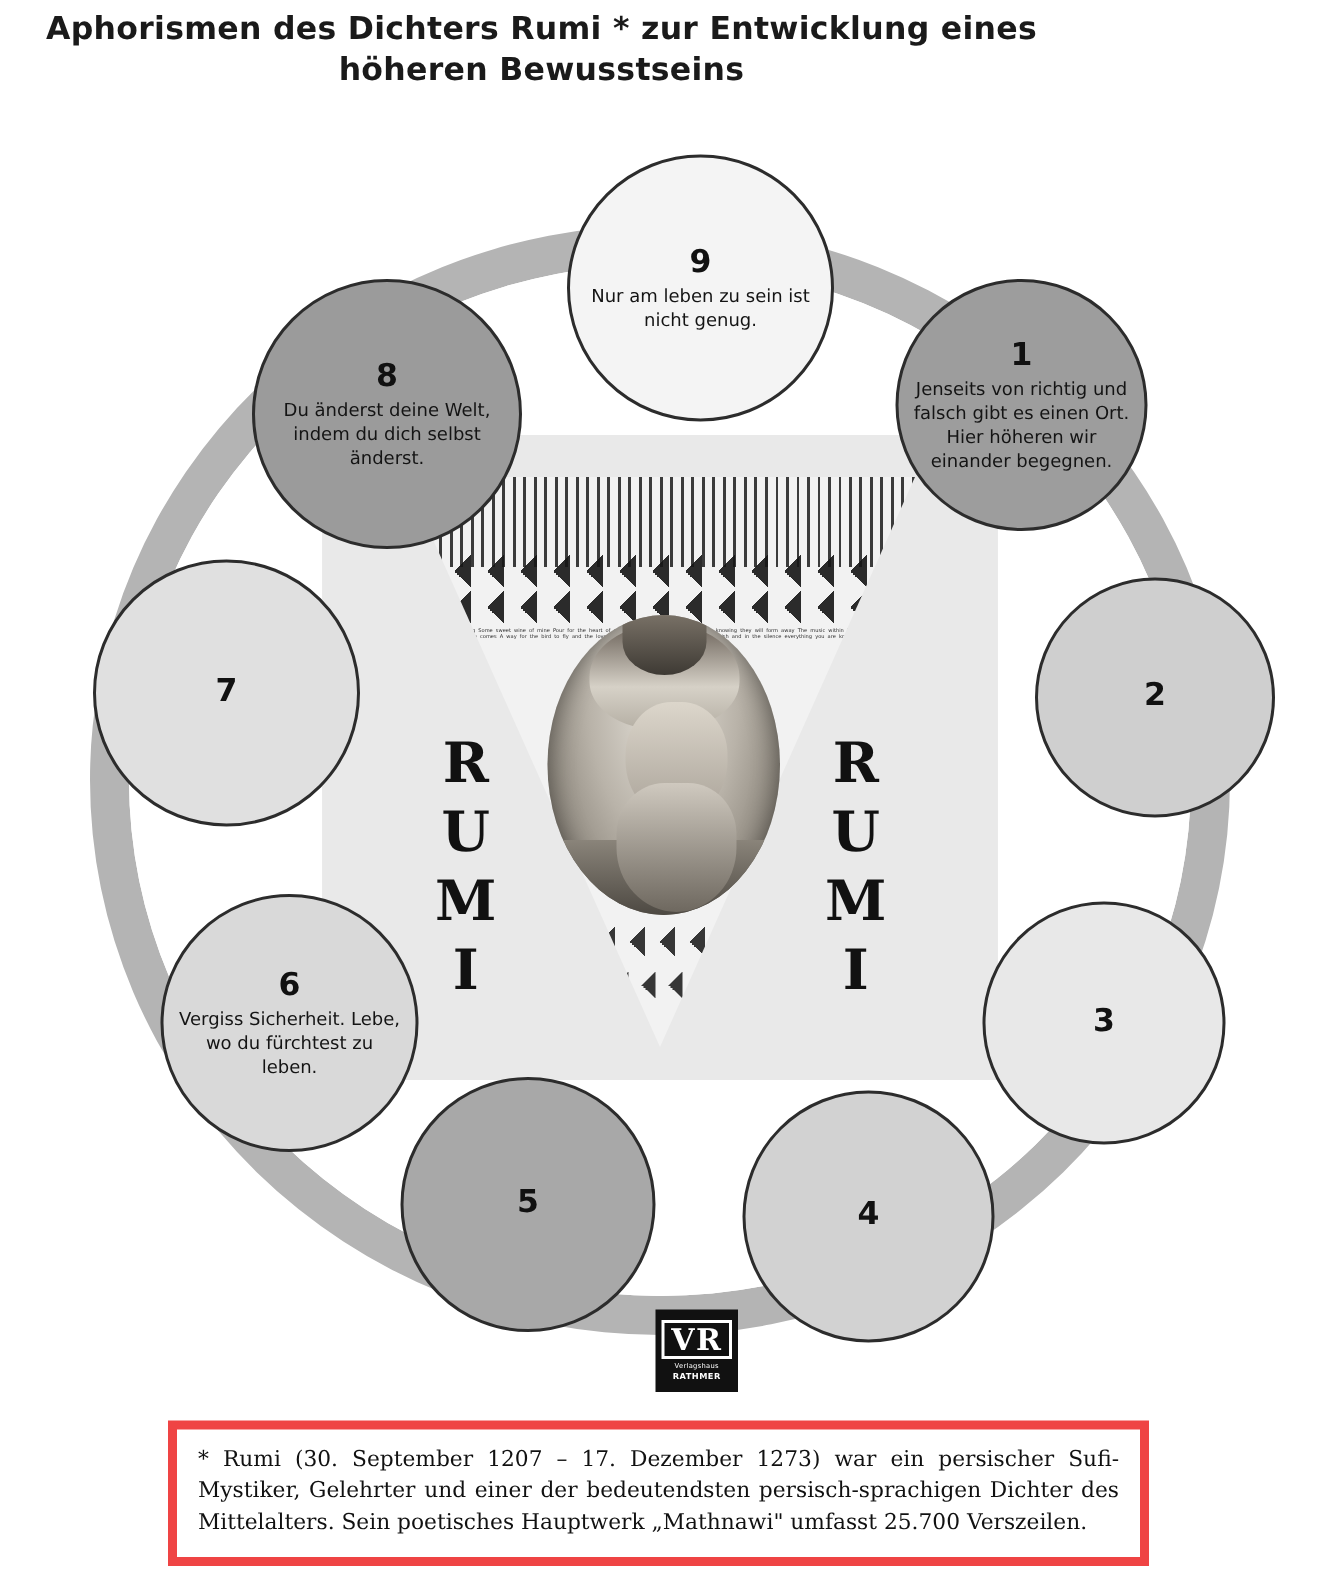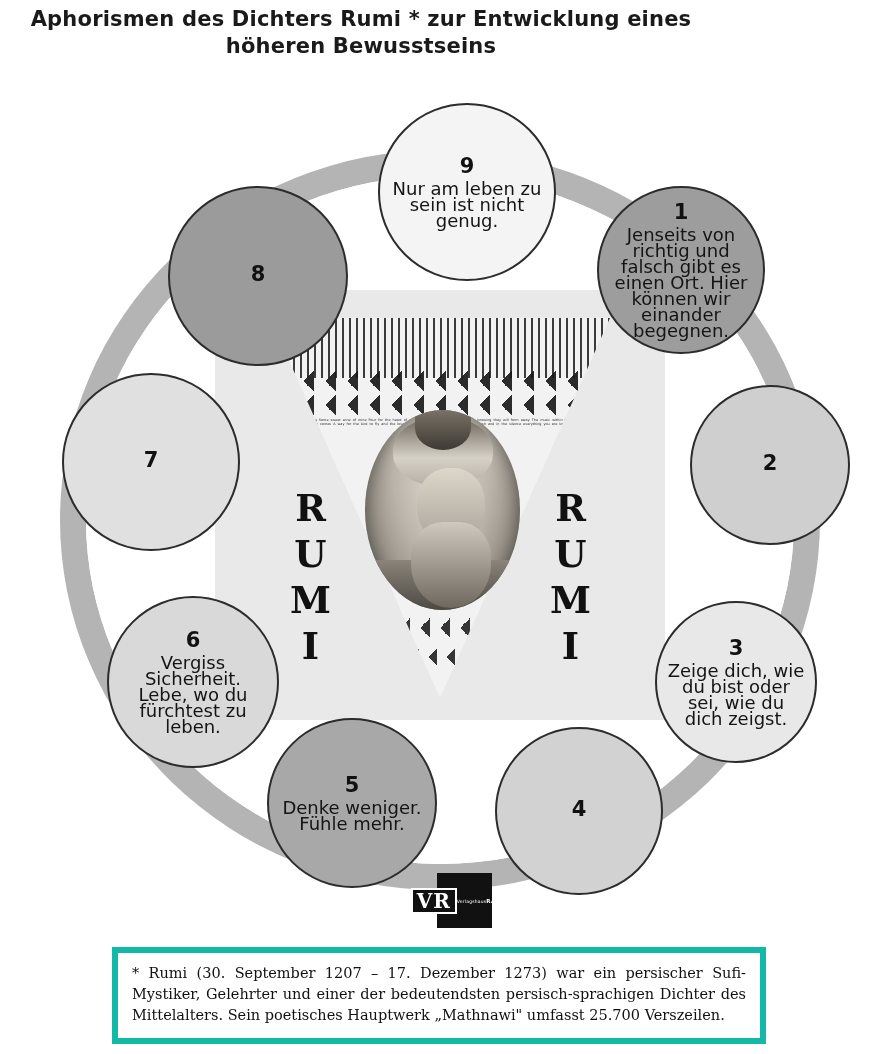--- a/index.html
+++ b/index.html
@@ -217,21 +217,21 @@
     font-family: "DejaVu Sans", sans-serif;
   }
   .bubble .num {
     font-weight: bold;
     font-size: 21px;
     line-height: 22px;
     margin-bottom: 4px;
     color: #111;
   }
   .bubble .txt {
-    font-size: 18px;
+    font-size: 12px;
     line-height: 16px;
     color: #141414;
   }
 
   #b1 { left: 597px; top: 186px; width: 168px; height: 168px; background: #9d9d9d; }
   #b2 { left: 690px; top: 385px; width: 160px; height: 160px; background: #cfcfcf; }
   #b3 { left: 655px; top: 601px; width: 162px; height: 162px; background: #e8e8e8; }
   #b4 { left: 495px; top: 727px; width: 168px; height: 168px; background: #d2d2d2; }
   #b5 { left: 267px; top: 718px; width: 170px; height: 170px; background: #a8a8a8; }
   #b6 { left: 107px; top: 596px; width: 172px; height: 172px; background: #d9d9d9; }
@@ -241,20 +241,21 @@
 
   
   #logo {
     position: absolute;
     left: 437px;
     top: 873px;
     width: 55px;
     height: 55px;
     background: #111;
     display: flex;
+    flex-direction: column;
     align-items: center;
     justify-content: center;
   }
   #logo .vr {
     color: #fff;
     font-family: "DejaVu Serif", serif;
     font-weight: bold;
     font-size: 20px;
     line-height: 22px;
     letter-spacing: 1px;
@@ -278,21 +279,21 @@
   }
 
   
   #footnote {
     position: absolute;
     left: 112px;
     top: 947px;
     width: 654px;
     box-sizing: border-box;
     background: #ffffff;
-    border: 6px solid #14b8a6;
+    border: 6px solid #ef4444;
     padding: 10px 14px 12px 14px;
     font-family: "DejaVu Serif", serif;
     font-size: 14.5px;
     line-height: 21px;
     text-align: justify;
     color: #111;
   }
 </style>
 </head>
 <body>
@@ -323,45 +324,44 @@
       <div id="p-cap"></div>
       <div id="p-face"></div>
       <div id="p-beard"></div>
     </div>
 
   </div>
 </div>
 
 <div class="bubble" id="b1">
   <div class="num">1</div>
-  <div class="txt">Jenseits von richtig und falsch gibt es einen Ort. Hier können wir einander begegnen.</div>
+  <div class="txt">Jenseits von richtig und falsch gibt es einen Ort. Hier höheren wir einander begegnen.</div>
 </div>
 <div class="bubble" id="b2">
   <div class="num">2</div>
 </div>
 <div class="bubble" id="b3">
   <div class="num">3</div>
-  <div class="txt">Zeige dich, wie du bist oder sei, wie du dich zeigst.</div>
 </div>
 <div class="bubble" id="b4">
   <div class="num">4</div>
 </div>
 <div class="bubble" id="b5">
   <div class="num">5</div>
-  <div class="txt">Denke weniger. Fühle mehr.</div>
 </div>
 <div class="bubble" id="b6">
   <div class="num">6</div>
   <div class="txt">Vergiss Sicherheit. Lebe, wo du fürchtest zu leben.</div>
 </div>
 <div class="bubble" id="b7">
   <div class="num">7</div>
 </div>
 <div class="bubble" id="b8">
   <div class="num">8</div>
+  <div class="txt">Du änderst deine Welt, indem du dich selbst änderst.</div>
 </div>
 <div class="bubble" id="b9">
   <div class="num">9</div>
   <div class="txt">Nur am leben zu sein ist nicht genug.</div>
 </div>
 
 <div id="logo">
   <div class="vr">VR</div>
   <div class="l1">Verlagshaus</div>
   <div class="l2">RATHMER</div>

